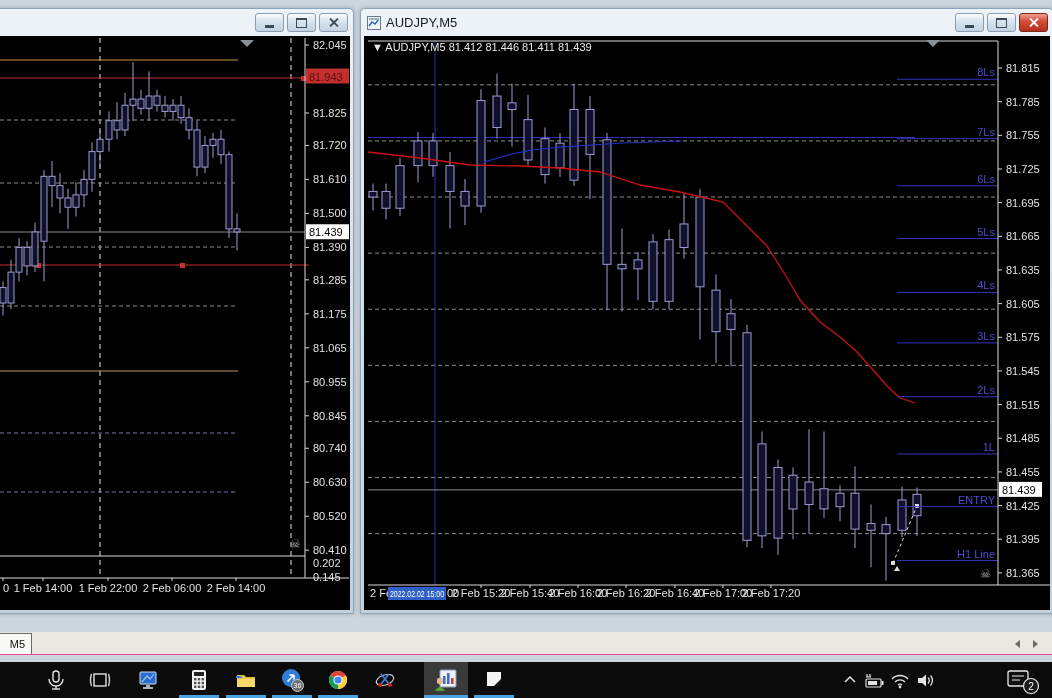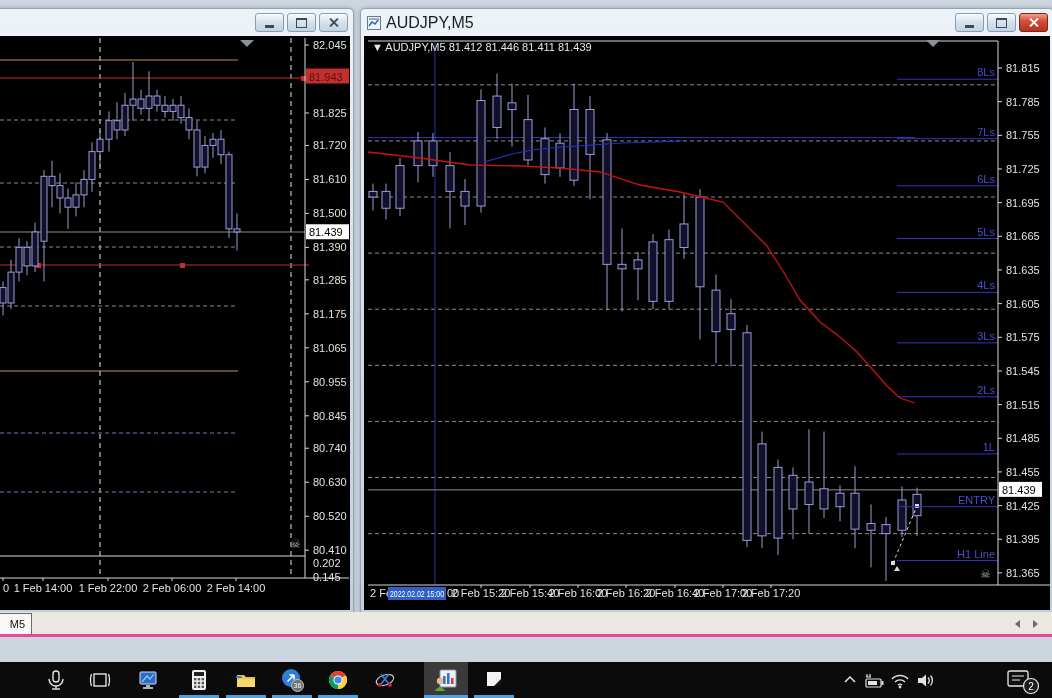--- a/index.html
+++ b/index.html
@@ -1,35 +1,35 @@
 <!DOCTYPE html>
 <html><head>
 <meta charset="utf-8">
 <style>
   html,body{margin:0;padding:0;background:#cdd6df;font-family:"Liberation Sans",sans-serif;}
   #screen{position:relative;width:1052px;height:698px;overflow:hidden;background:#cdd6df;}
   .window{position:absolute;border:1px solid #8ea4b8;border-radius:5px 5px 0 0;
     background:linear-gradient(#eef3f8,#cfdae6 60%,#c2d0de);box-shadow:0 0 4px rgba(0,0,0,.25);}
-  .titlebar{height:27px;display:flex;align-items:center;padding:0 6px;font-size:16px;color:#16202a;position:relative;}
+  .titlebar{height:27px;display:flex;align-items:center;padding:0 6px;font-size:13px;color:#16202a;position:relative;}
   .title-text{margin-left:5px;}
   .winbtns{position:absolute;right:5px;top:4px;display:flex;}
   .winbtn{width:27px;height:17px;border:1px solid #8a9cb0;border-radius:3px;margin-left:3px;
     background:linear-gradient(#fbfdfe,#d7e3ee 45%,#c3d3e2);display:flex;align-items:center;justify-content:center;}
   .winbtn.close-active{background:linear-gradient(#f0a092,#d4503c 40%,#b33120);border-color:#7c2618;}
   .glyph-min{width:9px;height:3px;background:#3a4a5a;margin-top:7px;}
   .glyph-max{width:9px;height:7px;border:1px solid #3a4a5a;border-top-width:2px;}
   .glyph-close{position:relative;width:11px;height:11px;}
   .glyph-close::before,.glyph-close::after{content:"";position:absolute;left:5px;top:0;width:2px;height:11px;background:#3a4a5a;}
   .glyph-close::before{transform:rotate(45deg);}  .glyph-close::after{transform:rotate(-45deg);}
   .close-active .glyph-close::before,.close-active .glyph-close::after{background:#fff;}
   .client{position:absolute;left:3px;right:3px;top:27px;bottom:3px;background:#000;}
   svg.chart{position:absolute;background:#000;}
   svg text{font-family:"Liberation Sans",sans-serif;}
   .winicon{width:14px;height:14px;}
-  #tabbar{position:absolute;left:0;top:612px;width:1052px;height:22px;background:#ebe8e1;border-bottom:3px solid #ec4899;}
+  #tabbar{position:absolute;left:0;top:632px;width:1052px;height:22px;background:#ebe8e1;border-bottom:1px solid #ec4899;}
   .tab{position:absolute;left:-8px;top:1px;width:40px;height:21px;background:#f8f8f6;border:1px solid #6b6b6b;border-bottom:none;
     font-size:11px;color:#111;display:flex;align-items:center;justify-content:flex-end;padding-right:6px;box-sizing:border-box;}
   .tabscroll{position:absolute;top:5px;width:14px;height:13px;display:flex;align-items:center;justify-content:center;}
   .arr-l{width:0;height:0;border-top:4px solid transparent;border-bottom:4px solid transparent;border-right:5px solid #6a6a6a;}
   .arr-r{width:0;height:0;border-top:4px solid transparent;border-bottom:4px solid transparent;border-left:5px solid #6a6a6a;}
   #statusbar{position:absolute;left:0;top:634px;width:1052px;height:28px;background:#ebe8e1;border-top:1px solid #fcfbf8;box-shadow:inset 0 1px 0 #fff;}
   .sep{position:absolute;top:4px;width:1px;height:20px;background:#b2afa6;box-shadow:1px 0 0 #fdfcf9;}
   .statustext{position:absolute;top:7px;font-size:12px;color:#1a1a1a;}
   #conn-icon{position:absolute;left:860px;top:8px;display:flex;align-items:flex-end;height:14px;}
   #conn-icon div{width:2px;margin-right:1px;}

